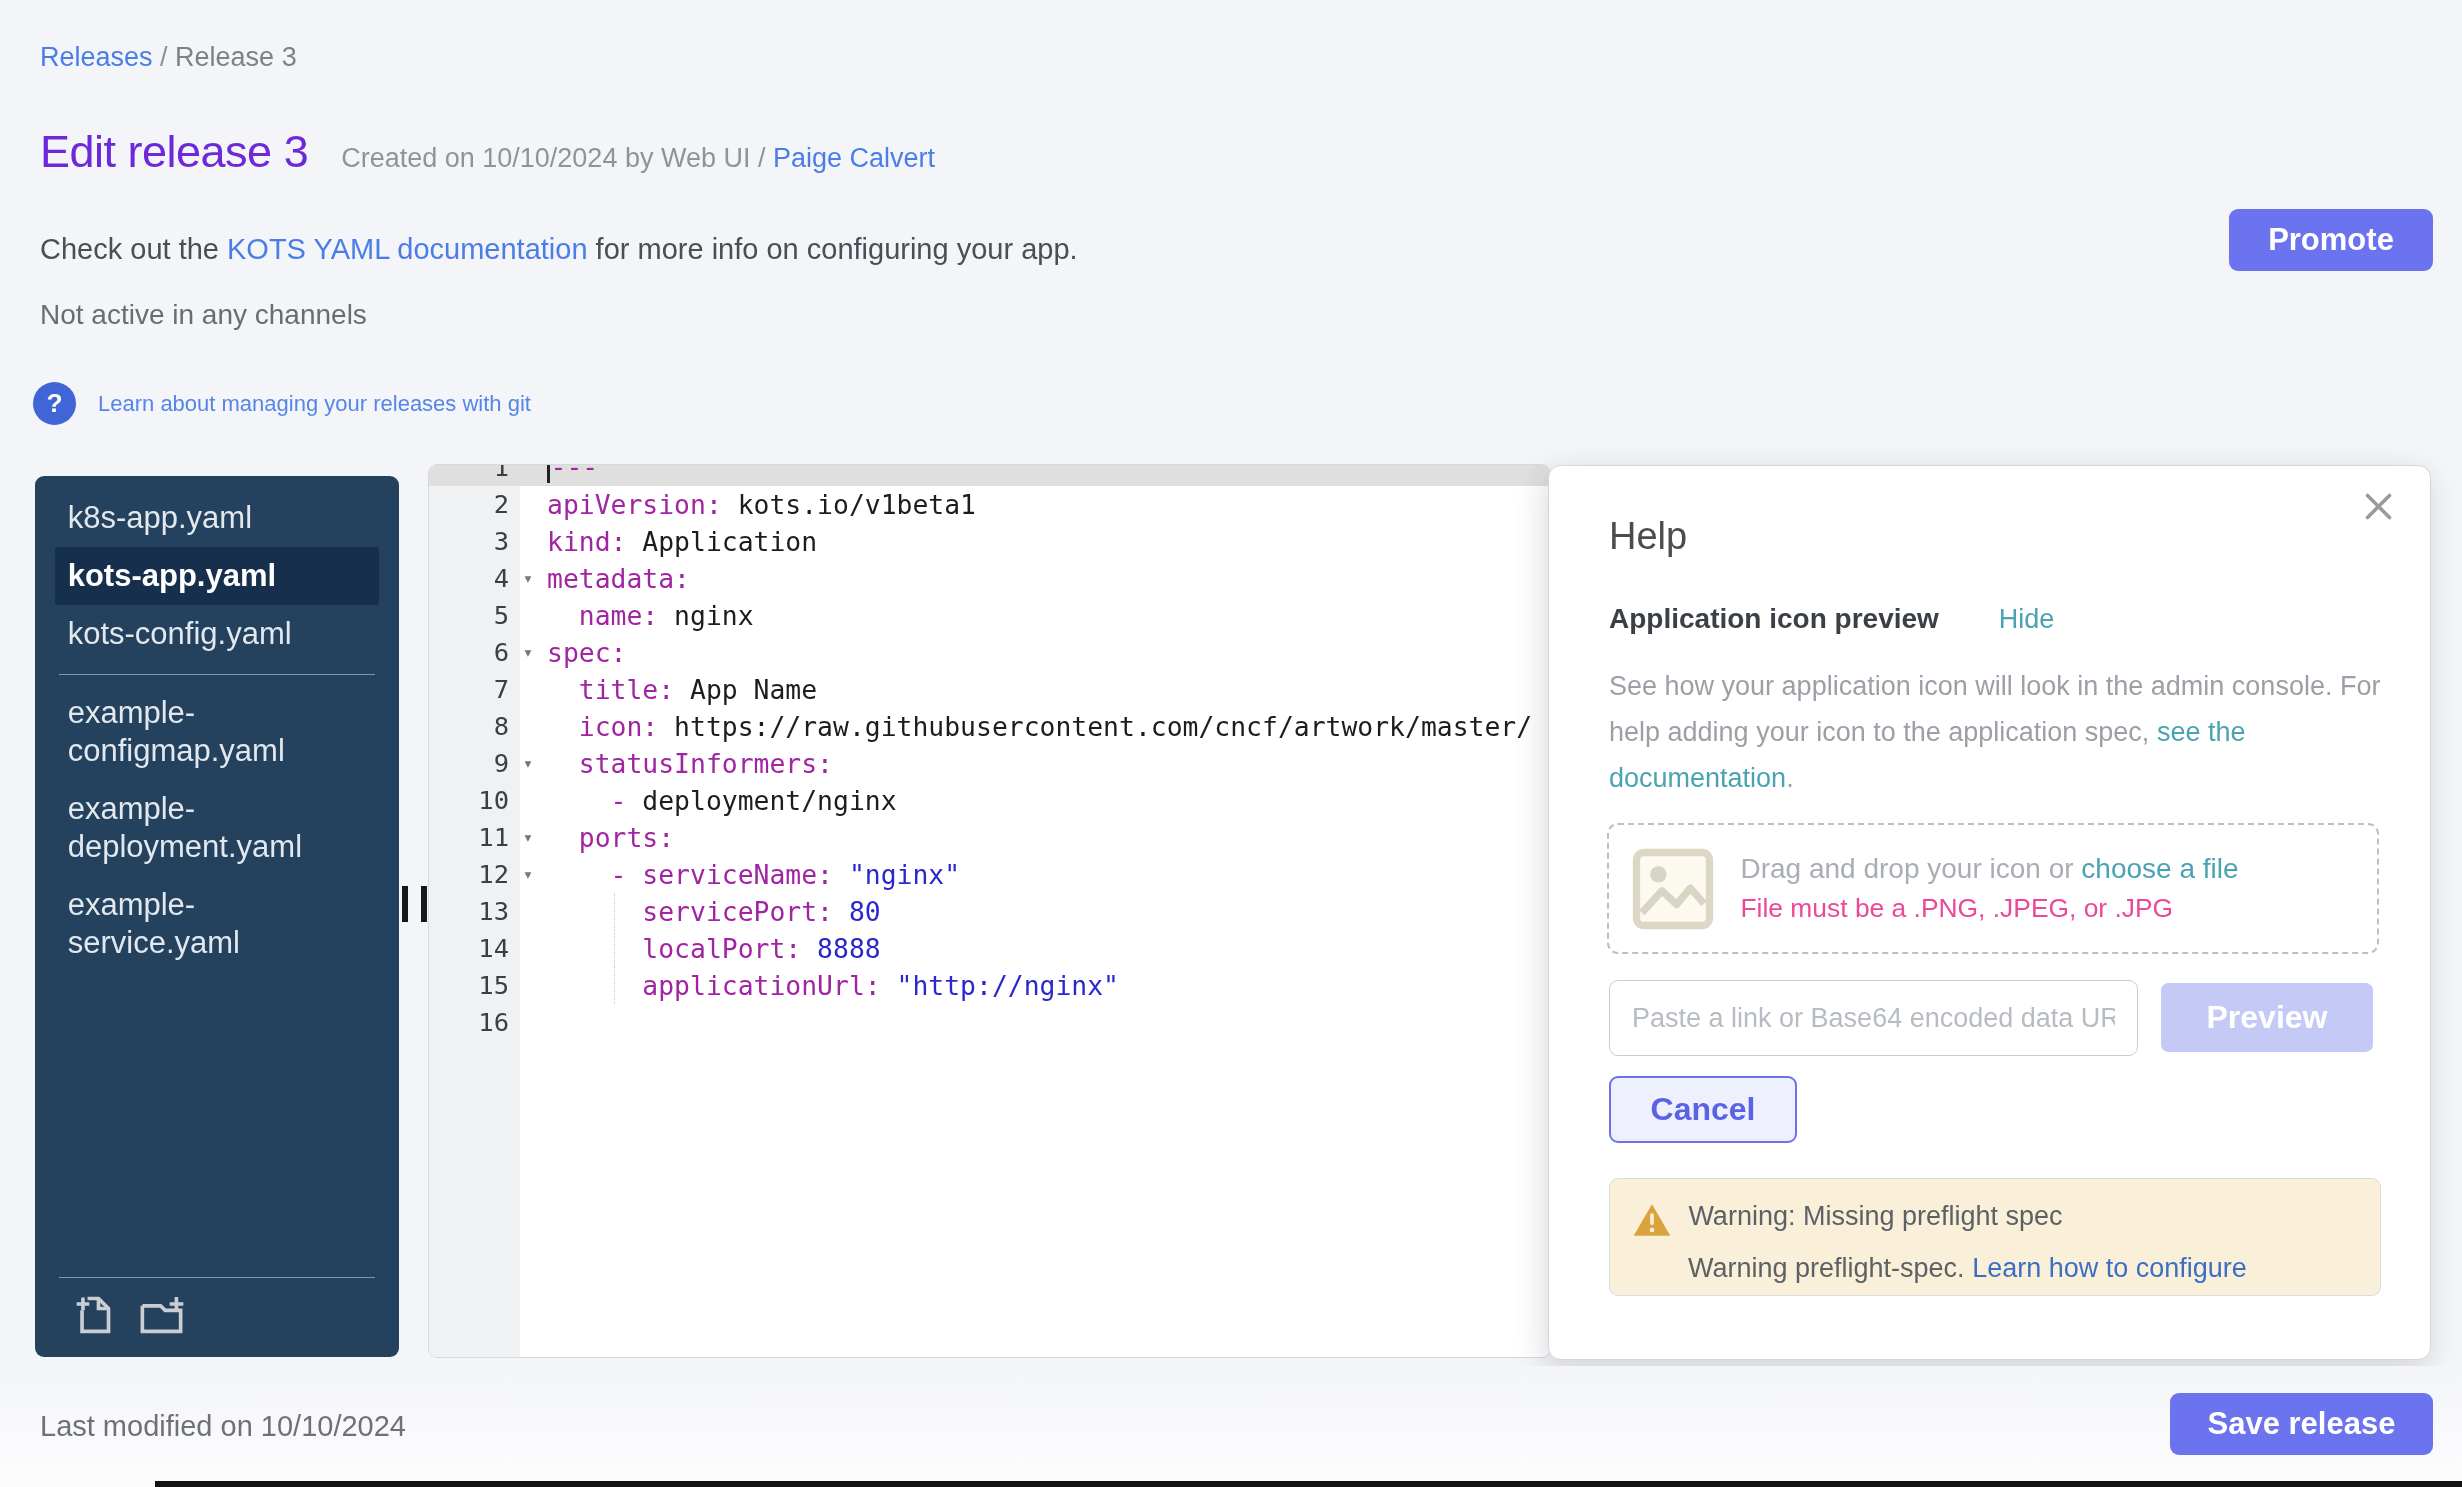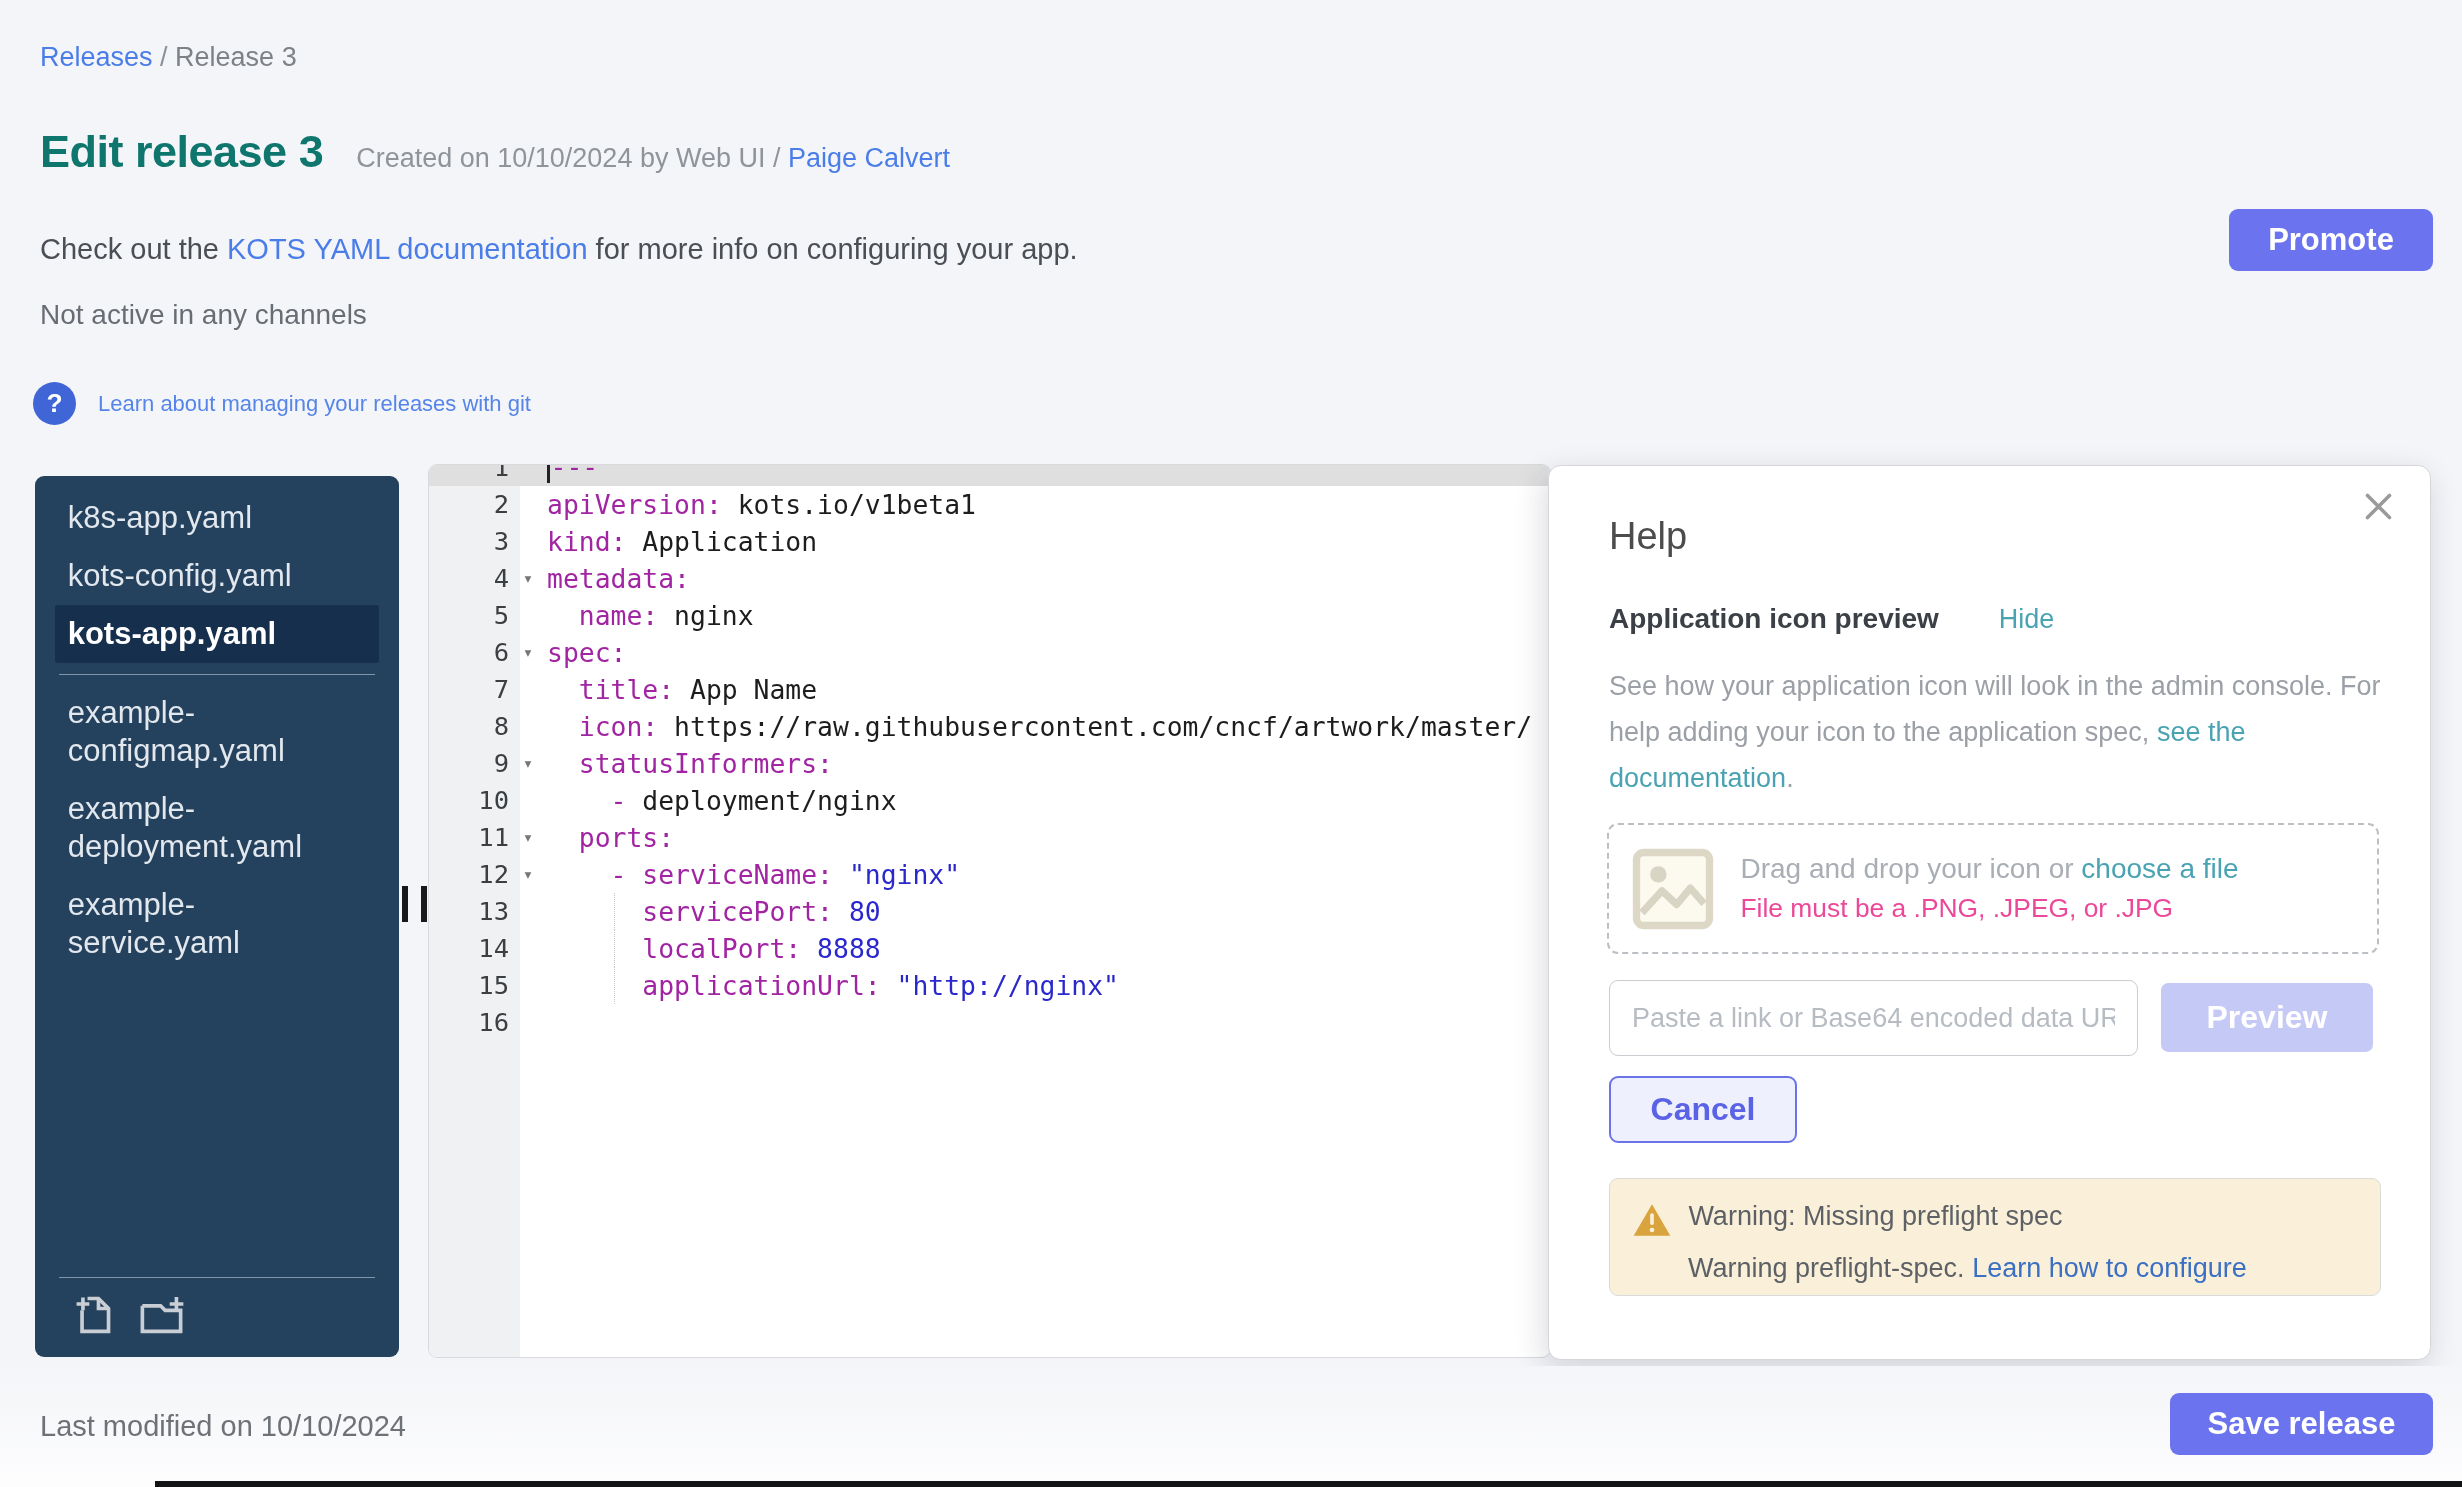--- a/index.html
+++ b/index.html
@@ -14,21 +14,21 @@
   html,body{margin:0;padding:0}
   body{width:2462px;height:1488px;background:var(--page-bg);
        font-family:"Liberation Sans",sans-serif;position:relative;overflow:hidden}
   .abs{position:absolute}
 
   
   .breadcrumb{left:40px;top:42px;font-size:27px;color:#8a9098}
   .breadcrumb a{color:var(--blue-link);text-decoration:none;cursor:pointer}
   .breadcrumb .cur{color:#7c8288}
   .titlerow{left:40px;top:126px;display:flex;align-items:baseline}
-  .titlerow h1{margin:0;font-size:45px;font-weight:700;color:#0f766e;letter-spacing:-0.5px}
+  .titlerow h1{margin:0;font-size:45px;font-weight:400;color:#6d28d9;letter-spacing:-0.5px}
   .titlerow .meta{margin-left:33px;font-size:27px;color:#8f949b}
   .titlerow .meta a{color:var(--blue-link);text-decoration:none}
   .docsline{left:40px;top:233px;font-size:29px;color:#4a4e55}
   .docsline a{color:var(--blue-link);text-decoration:none}
   .channelstatus{left:40px;top:299px;font-size:28px;color:#686d74}
   .gitrow{left:33px;top:382px;display:flex;align-items:center}
   .qmark{width:43px;height:43px;border-radius:50%;background:#4065d6;color:#fff;
          font-size:26.4px;font-weight:bold;display:flex;align-items:center;justify-content:center}
   .gitrow a{margin-left:22px;font-size:22px;color:var(--git-link);text-decoration:none}
   .btn{border:none;border-radius:9px;background:var(--accent);color:#fff;
@@ -125,22 +125,22 @@
 <div class="abs gitrow">
   <span class="qmark">?</span>
   <a>Learn about managing your releases with git</a>
 </div>
 
 <button class="abs btn promote">Promote</button>
 
 <div class="abs sidebar">
   <div class="file-tree">
       <div class="file-item">k8s-app.yaml</div>
+      <div class="file-item selected">kots-app.yaml</div>
       <div class="file-item">kots-config.yaml</div>
-      <div class="file-item selected">kots-app.yaml</div>
       <div class="file-divider"></div>
       <div class="file-item">example-configmap.yaml</div>
       <div class="file-item">example-deployment.yaml</div>
       <div class="file-item">example-service.yaml</div>
     </div>
   <div class="sidebar-actions">
     <svg width="42" height="46" viewBox="0 0 23 25" fill="none" stroke="currentColor" stroke-width="2">
       <path d="M8.5 4 H14.5 L20 9.5 V22 H5.5 V10.5"></path>
       <path d="M14.5 4 V9.5 H20"></path>
       <path d="M2.5 7 H9.5 M6 3.5 V10.5"></path>

